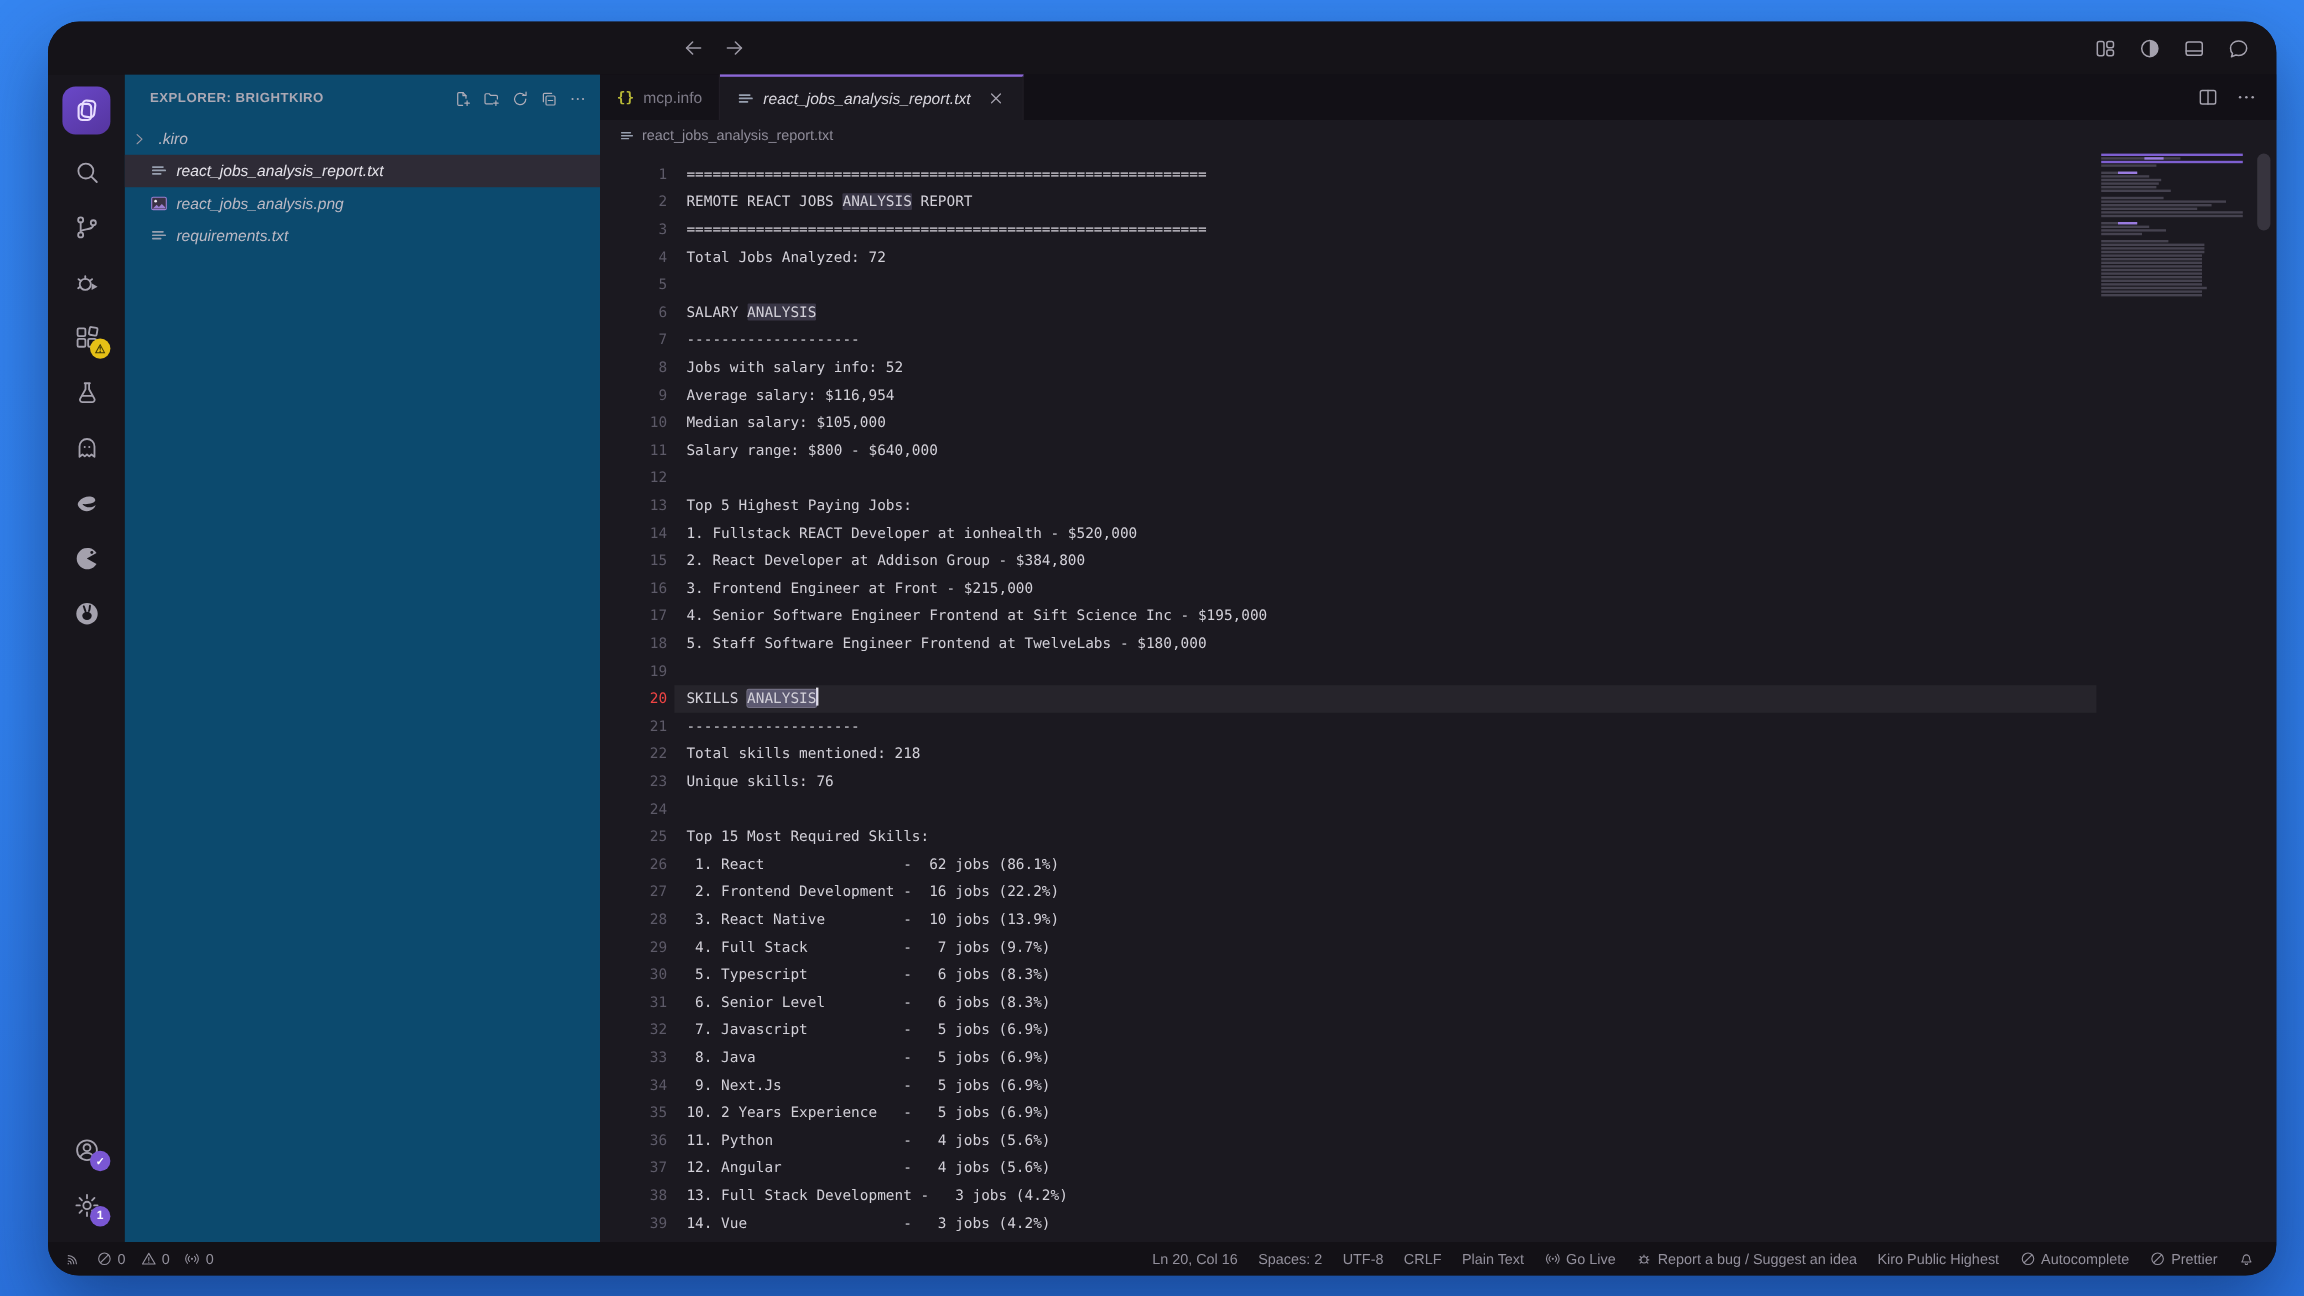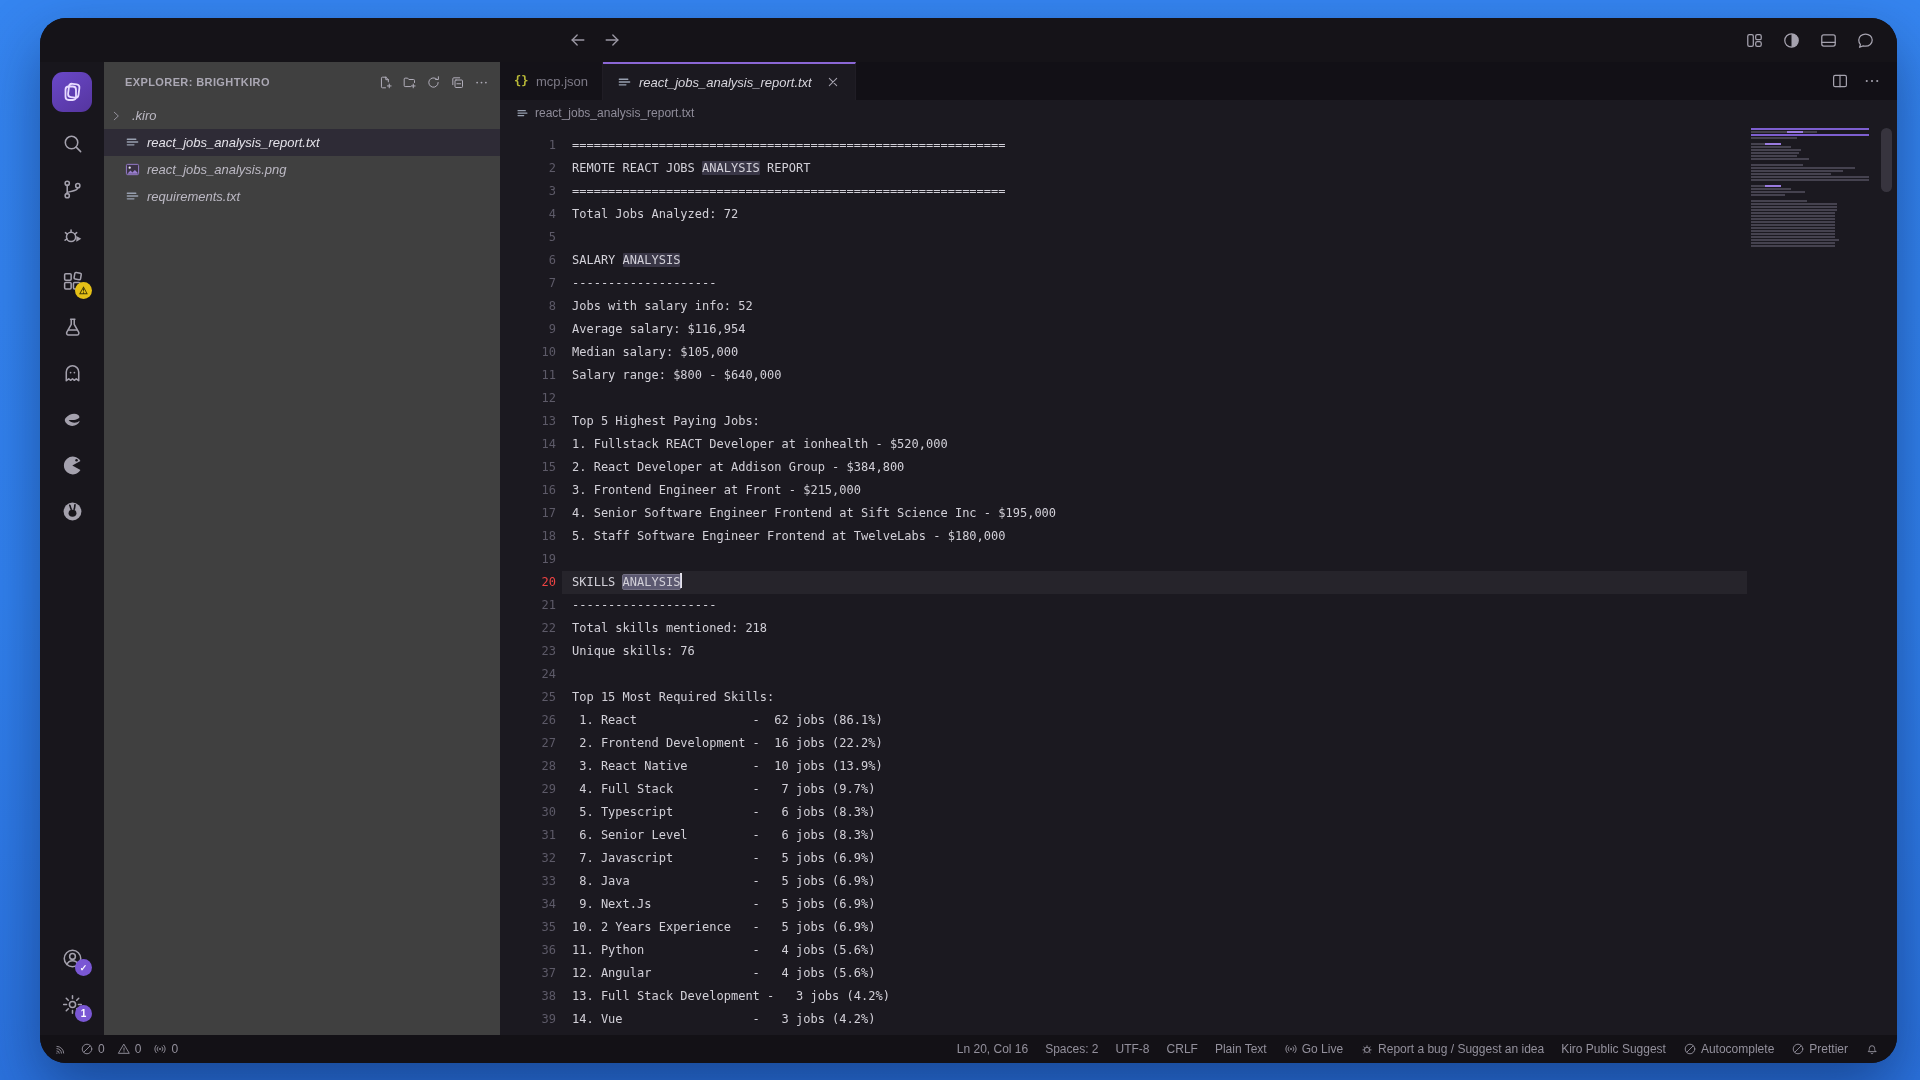--- a/index.html
+++ b/index.html
@@ -37,21 +37,21 @@
     background:linear-gradient(145deg,#6a48c8,#55359f); display:flex; align-items:center; justify-content:center;
     color:#e8dcff; cursor:pointer; }
   .ab-logo .icn { width:24px; height:24px; }
   .ab-spacer { flex:1; }
   .badge { position:absolute; right:4px; bottom:5px; min-width:17px; height:17px; border-radius:50%;
     font-size:10px; font-weight:bold; display:flex; align-items:center; justify-content:center; }
   .badge.warn { background:#e5c016; color:#403a04; }
   .badge.num  { background:#7a57d4; color:#fff; }
   .badge.check{ background:#7a57d4; color:#fff; font-size:9px; }
   
-  .sidebar { width:396px; flex:0 0 auto; background:#404040; display:flex; flex-direction:column; }
+  .sidebar { width:396px; flex:0 0 auto; background:#0c4a6e; display:flex; flex-direction:column; }
   .sb-header { height:40px; display:flex; align-items:center; padding:0 10px 0 21px; }
   .sb-title { font-size:11px; letter-spacing:.4px; color:#aba8b4; font-weight:700; flex:1; }
   .sb-actions { display:flex; align-items:center; gap:7px; color:#b0adb9; }
   .sb-actions .icn { width:17px; height:17px; padding:1px; cursor:pointer; }
   .filelist { flex:1;font-style:italic; }
   .file-row { height:27px; display:flex; align-items:center; gap:7px; padding-left:21px;
     font-size:13px; color:#bcb9c4; cursor:pointer; }
   .file-row.selected { background:#2e2b36; color:#e4e2e9; }
   .file-row .chev { width:14px; height:14px; color:#9b98a4; margin-left:-16px; margin-right:2px;}
   .file-row .ficon { width:15px; height:15px; flex:0 0 auto; display:flex; align-items:center; justify-content:center; }
@@ -331,21 +331,21 @@
             </span>
             <span>requirements.txt</span>
           </div>
         </div>
     </div>
 
     <div class="editor-area">
       <div class="tabbar" id="tabbar">
         <div class="tab">
             <span class="braces ficon">{}</span>
-            <span class="lbl">mcp.json</span>
+            <span class="lbl">mcp.info</span>
           </div>
           <div class="tab active">
             <span class="ficon"><svg viewBox="0 0 16 16" fill="none" stroke="#98a0b0" stroke-width="1.5" stroke-linecap="round">
                 <path d="M2.5 4.5h9M2.5 7.5h11M2.5 10.5h7"></path>
               </svg></span>
             <span class="lbl">react_jobs_analysis_report.txt</span>
             <span class="close"><svg viewBox="0 0 24 24" fill="none" stroke="currentColor" stroke-width="1.6" stroke-linecap="round" stroke-linejoin="round">
                 <path d="M6.5 6.5l11 11M17.5 6.5l-11 11"></path>
               </svg></span>
           </div>
@@ -565,21 +565,21 @@
         <div class="st-item">
           <span class="icn">
             <svg viewBox="0 0 24 24" fill="none" stroke="currentColor" stroke-width="1.6" stroke-linecap="round" stroke-linejoin="round">
               <circle cx="12" cy="13.5" r="4.5"></circle>
               <path d="M12 9V6.5M8.4 10.6 6.5 8.7M15.6 10.6l1.9-1.9M7.5 13.5H5M19 13.5h-2.5M8.4 16.4 6.5 18.3M15.6 16.4l1.9 1.9"></path>
             </svg>
           </span>
           <span>Report a bug / Suggest an idea</span>
         </div>
         <div class="st-item">
-          <span>Kiro Public Suggest</span>
+          <span>Kiro Public Highest</span>
         </div>
         <div class="st-item">
           <span class="icn">
             <svg viewBox="0 0 24 24" fill="none" stroke="currentColor" stroke-width="1.6" stroke-linecap="round" stroke-linejoin="round">
               <circle cx="12" cy="12" r="8.2"></circle>
               <path d="M6.7 17.3 17.3 6.7"></path>
             </svg>
           </span>
           <span>Autocomplete</span>
         </div>

